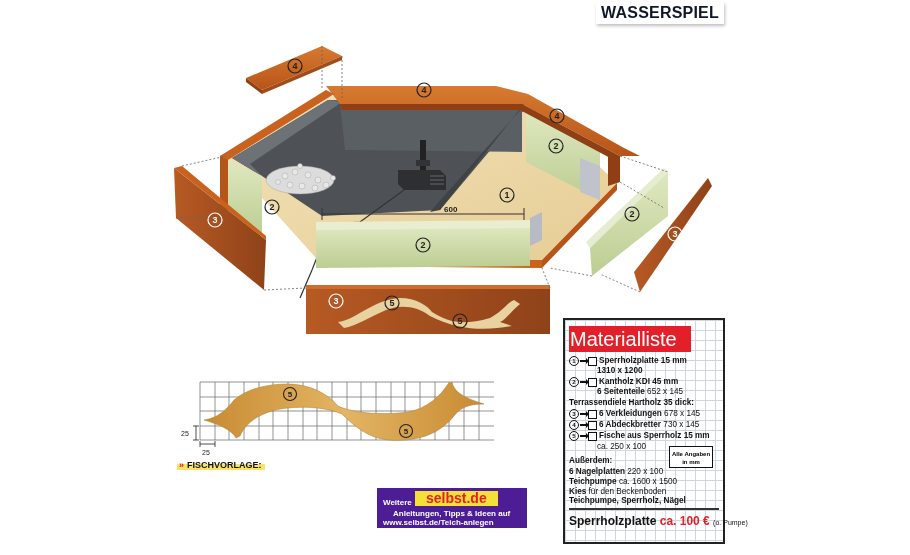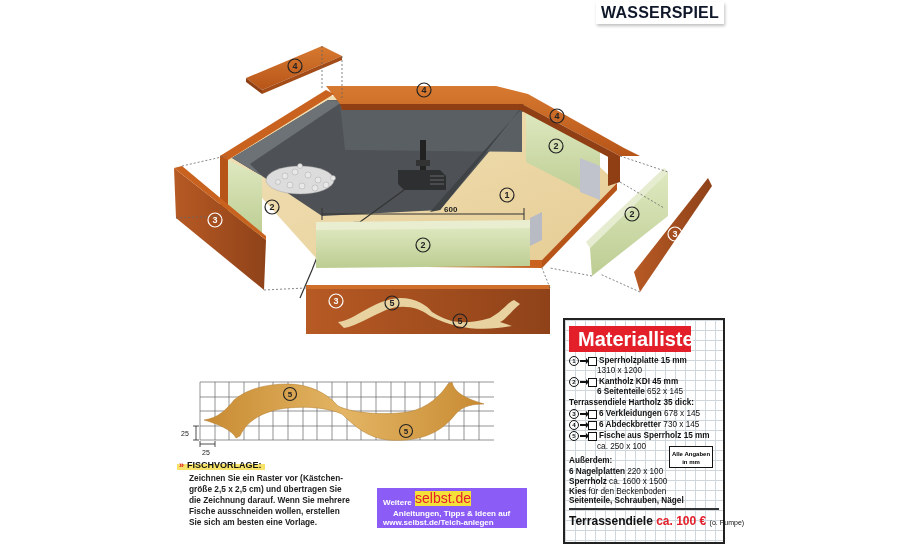--- a/index.html
+++ b/index.html
@@ -4,41 +4,41 @@
 <style>
   html,body{margin:0;padding:0;background:#fff;}
   body{width:910px;height:555px;position:relative;overflow:hidden;font-family:"Liberation Sans",sans-serif;}
   .abs{position:absolute;}
   .title-tag{left:596px;top:2px;width:128px;height:22px;background:#fff;box-shadow:1px 2px 3px rgba(0,0,0,.25);
     color:#0f172a;font-weight:bold;font-size:16px;line-height:22px;text-align:center;letter-spacing:.2px;}
   svg text{font-family:"Liberation Sans",sans-serif;}
   .mat{left:563px;top:318px;width:162px;height:226px;background:#fff;border:2px solid #222;box-sizing:border-box;
     background-image:linear-gradient(#cfd6dc 1px,transparent 1px),linear-gradient(90deg,#cfd6dc 1px,transparent 1px);
     background-size:10px 10px;}
-  .mat-head{position:absolute;left:4px;top:6px;width:122px;height:26px;background:#e3202a;color:#fff;font-weight:bold;
-    font-size:20px;line-height:26px;padding-left:9px;box-sizing:border-box;}
+  .mat-head{position:absolute;left:4px;top:6px;width:122px;height:26px;background:#e3202a;color:#fff;font-weight:normal;
+    font-size:20px;line-height:26px;padding-left:1px;box-sizing:border-box;}
   .mline{position:absolute;left:4px;font-size:8.2px;font-weight:bold;color:#111;white-space:nowrap;line-height:10px;}
   .mline .n{font-weight:normal;}
   .mark{display:inline-block;width:8px;height:8px;border:1px solid #111;border-radius:50%;font-size:6px;line-height:8px;text-align:center;vertical-align:middle;margin-right:1px;}
   .arr{display:inline-block;vertical-align:middle;width:6px;height:2px;background:#111;position:relative;margin-right:2px;}
   .arr:after{content:"";position:absolute;right:-3px;top:-2px;border-left:3px solid #111;border-top:3px solid transparent;border-bottom:3px solid transparent;}
   .cb{display:inline-block;width:7px;height:7px;border:1px solid #111;vertical-align:middle;margin-right:2px;background:#fff;}
   .alle{position:absolute;left:104px;top:126px;width:44px;height:22px;border:1px solid #111;background:#fff;font-size:6px;
     font-weight:bold;text-align:center;line-height:8px;padding-top:3px;box-sizing:border-box;}
   .hr{position:absolute;left:4px;right:4px;top:184px;height:2px;background:#333;}
   .cost{position:absolute;left:4px;top:190px;font-size:12px;font-weight:bold;color:#111;white-space:nowrap;}
   .cost .red{color:#e3202a;}
   .cost .small{font-size:7px;font-weight:normal;}
   .fv{left:177px;top:454px;width:190px;}
   .fv-h{font-size:9px;font-weight:bold;color:#111;background:linear-gradient(transparent 35%,#f7e26a 35%);display:inline-block;padding:0 3px 0 2px;}
   .fv-h .chev{color:#e3202a;margin-right:3px;}
   .fv-b{font-size:8.3px;font-weight:bold;color:#222;line-height:11px;margin-left:12px;margin-top:1px;}
-  .promo{left:377px;top:488px;width:150px;height:40px;background:#8b5cf6;color:#fff;font-size:8px;font-weight:bold;line-height:10px;}
+  .promo{left:377px;top:488px;width:150px;height:40px;background:#4c1d95;color:#fff;font-size:8px;font-weight:bold;line-height:10px;}
   .promo .w{position:absolute;left:6px;top:10px;}
-  .promo .logo{position:absolute;left:38px;top:3px;background:#f5e03a;color:#e3202a;font-size:14px;font-weight:normal;padding:0 0;line-height:15px;}
+  .promo .logo{position:absolute;left:38px;top:3px;background:#f5e03a;color:#e3202a;font-size:14px;font-weight:bold;padding:0 11px;line-height:15px;}
   .promo .l2{position:absolute;left:16px;top:21px;white-space:nowrap;}
   .promo .l3{position:absolute;left:6px;top:30px;white-space:nowrap;}
 </style>
 </head>
 <body>
 
 <div class="abs title-tag">WASSERSPIEL</div>
 
 <svg class="abs" style="left:0;top:0" width="910" height="555" viewBox="0 0 910 555">
   <defs>
@@ -272,43 +272,36 @@
     <line x1="22" y1="66" x2="37" y2="66"></line>
       <line x1="22" y1="63" x2="22" y2="69"></line>
       <line x1="37" y1="63" x2="37" y2="69"></line>
   </g>
   <text x="3" y="58" font-size="7" fill="#222">25</text>
   <text x="24" y="77" font-size="7" fill="#222">25</text>
 </svg>
 
 <div class="abs fv">
   <div class="fv-h"><span class="chev">»</span><span>FISCHVORLAGE:</span></div>
-  <div class="fv-b">
-    <div>Zeichnen Sie ein Raster vor (Kästchen-</div>
-    <div>größe 2,5 x 2,5 cm) und übertragen Sie</div>
-    <div>die Zeichnung darauf. Wenn Sie mehrere</div>
-    <div>Fische ausschneiden wollen, erstellen</div>
-    <div>Sie sich am besten eine Vorlage.</div>
-  </div>
 </div>
 
 <div class="abs promo">
   <span class="w">Weitere</span>
   <span class="logo">selbst.de</span>
   <span class="l2">Anleitungen, Tipps &amp; Ideen auf</span>
   <span class="l3">www.selbst.de/Teich-anlegen</span>
 </div>
 
 <div class="abs mat">
   <div class="mat-head">Materialliste</div>
 
   <div class="mline" style="top:36px">
     <span class="mark">1</span><span class="arr"></span><span class="cb"></span><span>Sperrholzplatte 15 mm</span>
   </div>
-  <div class="mline n" style="top:46px;left:32px;font-weight:normal">1310 x 1200</div>
+  <div class="mline n" style="top:46px;left:32px;font-weight:bold">1310 x 1200</div>
 
   <div class="mline" style="top:57px">
     <span class="mark">2</span><span class="arr"></span><span class="cb"></span><span>Kantholz KDI 45 mm</span>
   </div>
   <div class="mline" style="top:67px;left:32px">
     <span>6 Seitenteile</span> <span class="n">652 x 145</span>
   </div>
 
   <div class="mline" style="top:78px">Terrassendiele Hartholz 35 dick:</div>
 
@@ -320,21 +313,21 @@
   </div>
   <div class="mline" style="top:111px">
     <span class="mark">5</span><span class="arr"></span><span class="cb"></span><span>Fische aus Sperrholz 15 mm</span>
   </div>
   <div class="mline" style="top:122px;left:32px;font-weight:normal">ca. 250 x 100</div>
 
   <div class="alle">Alle Angaben in mm</div>
 
   <div class="mline" style="top:136px">Außerdem:</div>
   <div class="mline" style="top:147px"><span>6 Nagelplatten</span> <span class="n">220 x 100</span></div>
-  <div class="mline" style="top:157px"><span>Sperrholz</span> <span class="n">ca. 1600 x 1500</span></div>
+  <div class="mline" style="top:157px"><span>Teichpumpe</span> <span class="n">ca. 1600 x 1500</span></div>
   <div class="mline" style="top:167px"><span>Kies</span> <span class="n">für den Beckenboden</span></div>
-  <div class="mline" style="top:177px;top:176px"><span>Seitenteile, Schrauben, Nägel</span></div>
+  <div class="mline" style="top:177px;top:176px"><span>Teichpumpe, Sperrholz, Nägel</span></div>
 
   <div class="hr" style="top:188px"></div>
   <div class="cost" style="top:194px">
-    <span>Terrassendiele</span> <span class="red">ca. 100 €</span> <span class="small">(o. Pumpe)</span>
+    <span>Sperrholzplatte</span> <span class="red">ca. 100 €</span> <span class="small">(o. Pumpe)</span>
   </div>
 </div>
 
 </body></html>

